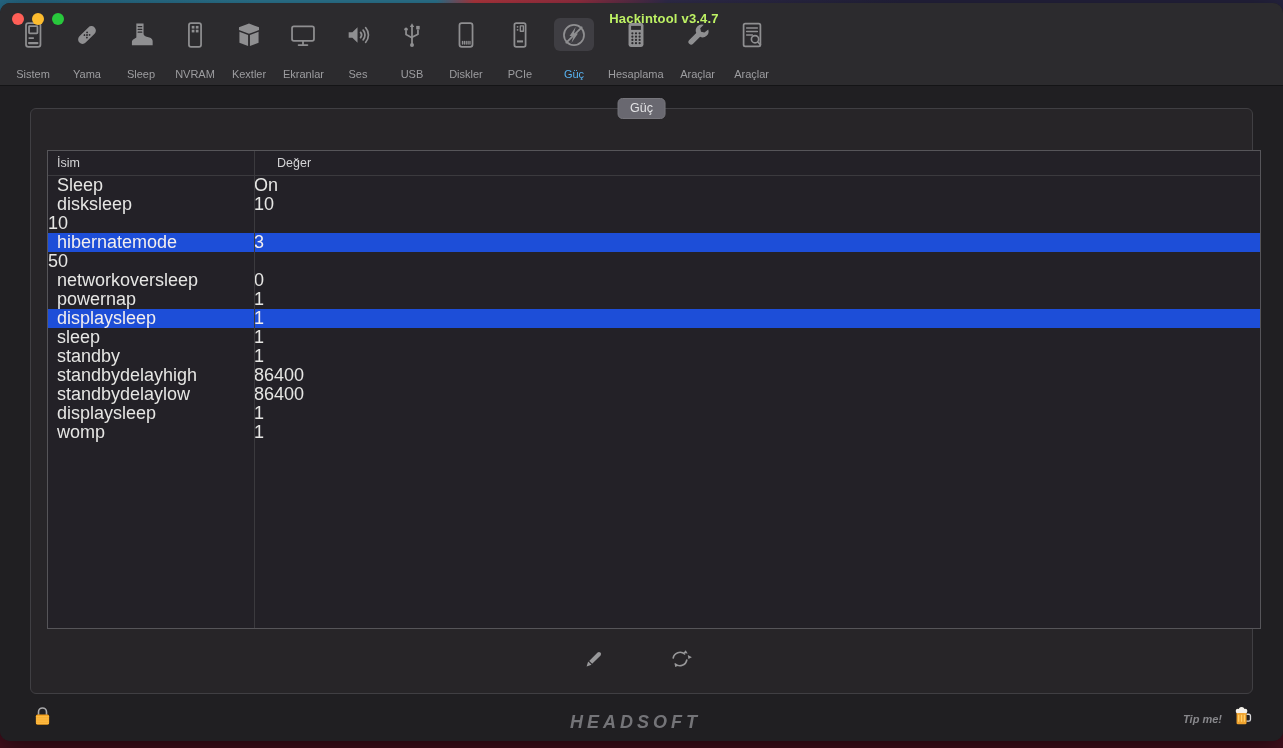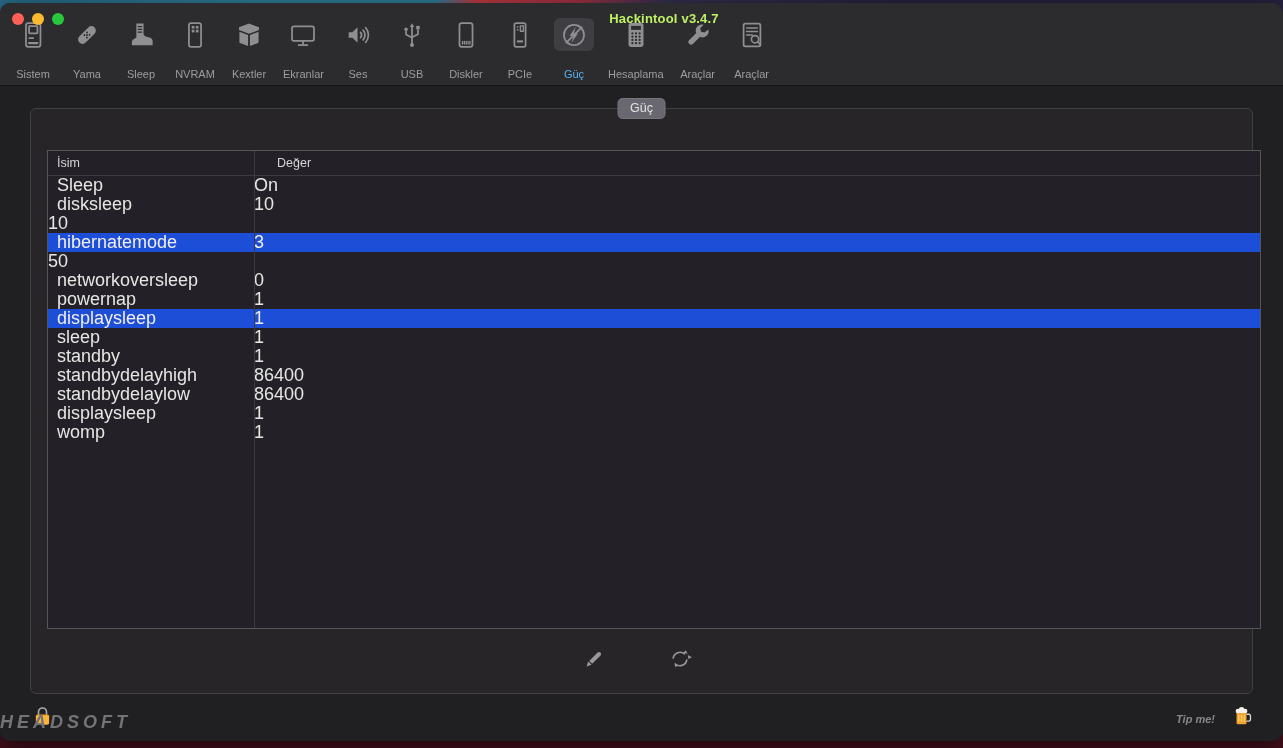--- a/index.html
+++ b/index.html
@@ -76,25 +76,25 @@
   .action-btn{
     background:none;border:none;padding:0;color:#98989a;cursor:default;
     width:26px;height:26px;display:flex;align-items:center;justify-content:center;
   }
   .action-btn svg{width:24px;height:24px;display:block;}
   
   .footer{position:absolute;left:0;right:0;top:606px;height:54px;}
   .lock{position:absolute;left:33px;top:13px;width:19px;height:23px;}
   .lock svg{width:19px;height:23px;display:block;}
   .brand{
-    position:absolute;left:0;right:12px;top:20px;
+    position:absolute;left:0;right:12px;top:20px;text-align:center;
     font-size:18px;font-weight:bold;font-style:italic;
     letter-spacing:4px;color:#747478;
   }
-  .tip{position:absolute;right:30px;top:12px;display:flex;align-items:center;gap:17px;}
+  .tip{position:absolute;right:30px;top:12px;display:flex;align-items:center;gap:10px;}
   .tip-label{font-size:11px;font-weight:bold;font-style:italic;color:#87878b;padding-top:6px;}
   .beer{width:21px;height:24px;}
   .beer svg{width:21px;height:24px;display:block;}
 </style>
 </head>
 <body>
 
 <div class="desktop-top"></div>
 
 <div class="window">

